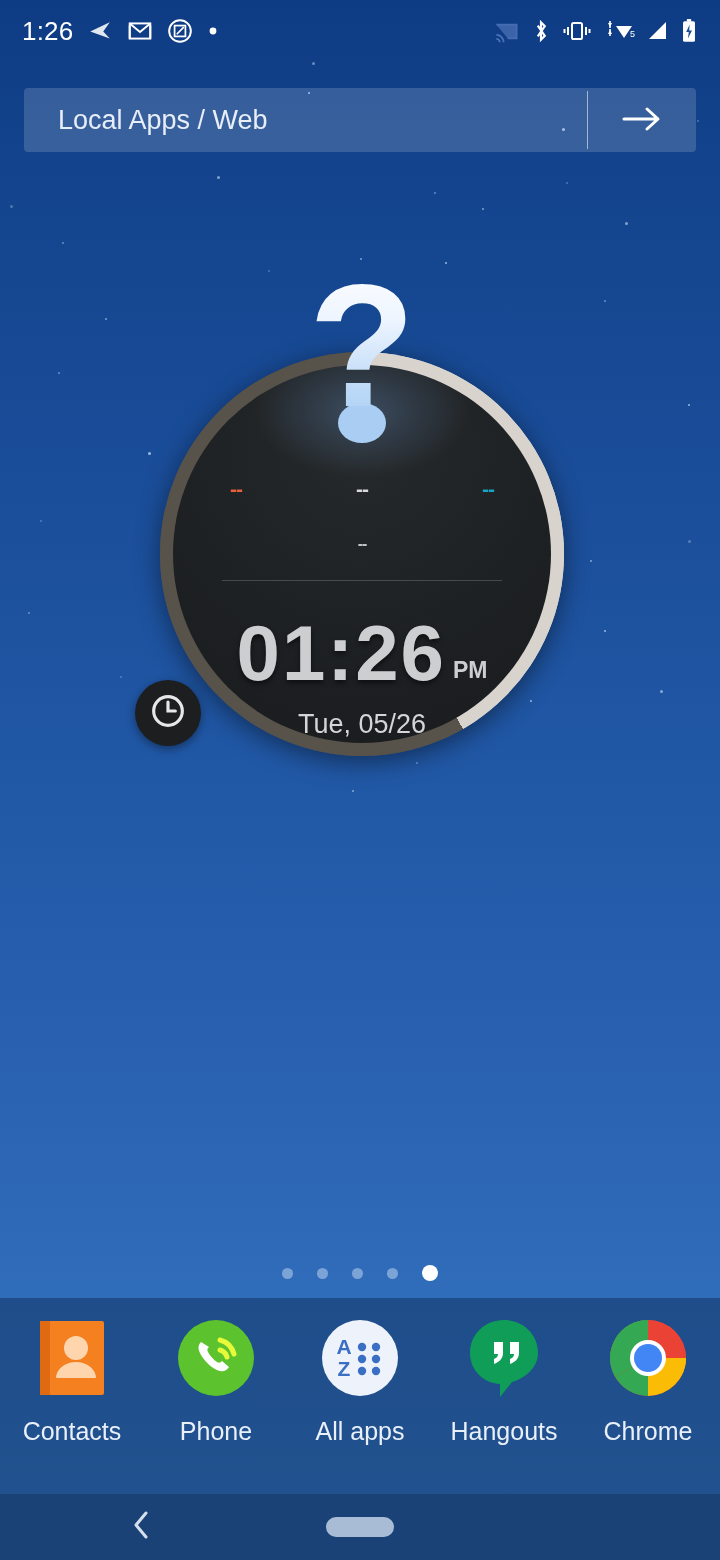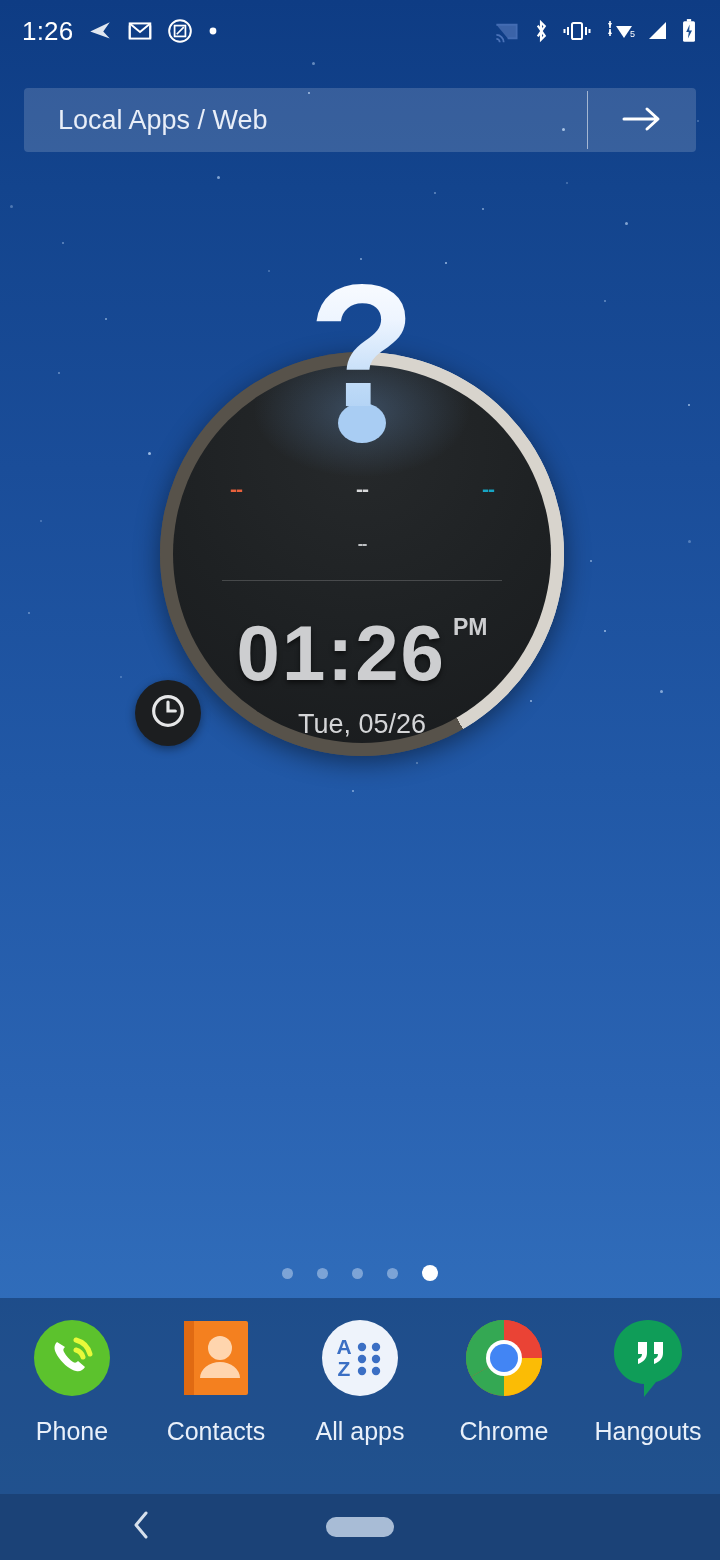--- a/index.html
+++ b/index.html
@@ -115,21 +115,21 @@
   #hairline{
     position:absolute; left:13%; right:13%; top:57%; height:1px;
     background:rgba(255,255,255,.18);
   }
   #year{
     position:absolute; left:0; right:0; top:59.5%; text-align:center;
     font-size:26px; color:#d9dadb;
   }
   #timerow{
     position:absolute; left:0; right:0; top:66%;
-    display:flex; justify-content:center;
+    display:flex; align-items:flex-end; justify-content:center;
   }
   #time-main{
     font-size:78px; font-weight:bold; color:#cdced0; letter-spacing:2px;
     text-shadow:0 3px 5px rgba(0,0,0,.55); line-height:1;
   }
   #time-ampm{
     font-size:23px; font-weight:bold; color:#cdced0; margin-left:7px; margin-bottom:8px;
   }
   #datetext{
     position:absolute; left:0; right:0; top:89%; text-align:center;
@@ -340,86 +340,86 @@
     <div class="pdot"></div>
     <div class="pdot"></div>
     <div class="pdot active"></div>
   </div>
 
 <div id="dock">
 
   <div class="dockitem">
     <div class="dockicon">
       <svg width="92" height="92" viewBox="0 0 92 92">
+        <rect x="14" y="9" width="64" height="74" rx="2" fill="#f4801f"></rect>
+        <rect x="14" y="9" width="10" height="74" fill="#e06a12"></rect>
+        <circle cx="50" cy="36" r="12" fill="#ffd5ae"></circle>
+        <path d="M30 66 a20 16 0 0 1 40 0 z" fill="#ffd5ae"></path>
+      </svg>
+    </div>
+    <div class="docklabel">Contacts</div>
+  </div>
+
+  <div class="dockitem">
+    <div class="dockicon">
+      <svg width="92" height="92" viewBox="0 0 92 92">
         <circle cx="46" cy="46" r="38" fill="#5cc22d"></circle>
         <path d="M31 30 c-4 4 -3 9 2 16 c5 7 12 12 17 13 c4 1 7 -1 9 -4 l-7 -6 c-2 2 -3 2 -5 1 c-3 -2 -7 -6 -9 -10 c-1 -2 -1 -3 1 -5 z" fill="#ffffff"></path>
         <path d="M50 28 a20 20 0 0 1 14 14" fill="none" stroke="#e8f93a" stroke-width="5" stroke-linecap="round"></path>
         <path d="M50 38 a10 10 0 0 1 7 7" fill="none" stroke="#e8f93a" stroke-width="5" stroke-linecap="round"></path>
       </svg>
     </div>
     <div class="docklabel">Phone</div>
-  </div>
-
-  <div class="dockitem">
-    <div class="dockicon">
-      <svg width="92" height="92" viewBox="0 0 92 92">
-        <rect x="14" y="9" width="64" height="74" rx="2" fill="#f4801f"></rect>
-        <rect x="14" y="9" width="10" height="74" fill="#e06a12"></rect>
-        <circle cx="50" cy="36" r="12" fill="#ffd5ae"></circle>
-        <path d="M30 66 a20 16 0 0 1 40 0 z" fill="#ffd5ae"></path>
-      </svg>
-    </div>
-    <div class="docklabel">Contacts</div>
   </div>
 
   <div class="dockitem">
     <div class="dockicon">
       <svg width="92" height="92" viewBox="0 0 92 92">
         <circle cx="46" cy="46" r="38" fill="#eef3fb"></circle>
         <text x="30" y="42" font-size="21" font-weight="bold" fill="#3b6fc4" text-anchor="middle" font-family="sans-serif">A</text>
         <text x="30" y="64" font-size="21" font-weight="bold" fill="#3b6fc4" text-anchor="middle" font-family="sans-serif">Z</text>
         <circle cx="48" cy="35" r="4.2" fill="#3b6fc4"></circle>
           <circle cx="62" cy="35" r="4.2" fill="#3b6fc4"></circle>
         <circle cx="48" cy="47" r="4.2" fill="#3b6fc4"></circle>
           <circle cx="62" cy="47" r="4.2" fill="#3b6fc4"></circle>
         <circle cx="48" cy="59" r="4.2" fill="#3b6fc4"></circle>
           <circle cx="62" cy="59" r="4.2" fill="#3b6fc4"></circle>
       </svg>
     </div>
     <div class="docklabel">All apps</div>
+  </div>
+
+  <div class="dockitem">
+    <div class="dockicon">
+      <svg width="92" height="92" viewBox="0 0 92 92">
+        <path d="M46 8 C27 8 12 22 12 41 C12 58 25 71 42 72 L42 85 L54 70 C68 66 80 55 80 41 C80 22 65 8 46 8 Z" fill="#0f9d58"></path>
+        <path d="M36 30 h9 v11 c0 6 -4 9 -9 11 v-5 c3 -1 4 -3 4 -5 h-4 z" fill="#fff"></path>
+        <path d="M52 30 h9 v11 c0 6 -4 9 -9 11 v-5 c3 -1 4 -3 4 -5 h-4 z" fill="#fff"></path>
+      </svg>
+    </div>
+    <div class="docklabel">Hangouts</div>
   </div>
 
   <div class="dockitem">
     <div class="dockicon">
       <svg width="92" height="92" viewBox="0 0 92 92">
         <circle cx="46" cy="46" r="38" fill="#ea4335"></circle>
         <path d="M46 8 A38 38 0 0 0 13.1 64.8 L32 46 A17 17 0 0 1 46 29 Z" fill="#34a853"></path>
         <path d="M13.1 64.8 A38 38 0 0 0 78.9 64.8 L56 50 A17 17 0 0 1 32 46 Z" fill="#34a853" opacity="0"></path>
         <path d="M78.9 64.8 A38 38 0 0 0 84 46 L46 46 Z" fill="#fbbc05"></path>
         <path d="M84 46 A38 38 0 0 1 46 84 L46 46 Z" fill="#fbbc05"></path>
         <path d="M46 84 A38 38 0 0 1 13.1 64.8 L46 46 Z" fill="#34a853"></path>
         <path d="M46 8 A38 38 0 0 0 13.1 64.8 L46 46 Z" fill="#34a853"></path>
         <path d="M46 8 A38 38 0 0 1 84 46 L46 46 Z" fill="#ea4335"></path>
         <circle cx="46" cy="46" r="18" fill="#ffffff"></circle>
         <circle cx="46" cy="46" r="14" fill="#4285f4"></circle>
       </svg>
     </div>
     <div class="docklabel">Chrome</div>
   </div>
-
-  <div class="dockitem">
-    <div class="dockicon">
-      <svg width="92" height="92" viewBox="0 0 92 92">
-        <path d="M46 8 C27 8 12 22 12 41 C12 58 25 71 42 72 L42 85 L54 70 C68 66 80 55 80 41 C80 22 65 8 46 8 Z" fill="#0f9d58"></path>
-        <path d="M36 30 h9 v11 c0 6 -4 9 -9 11 v-5 c3 -1 4 -3 4 -5 h-4 z" fill="#fff"></path>
-        <path d="M52 30 h9 v11 c0 6 -4 9 -9 11 v-5 c3 -1 4 -3 4 -5 h-4 z" fill="#fff"></path>
-      </svg>
-    </div>
-    <div class="docklabel">Hangouts</div>
-  </div>
 </div>
 
 <div id="navbar">
   <div id="nav-back">
     <span>
       <svg width="30" height="34" viewBox="0 0 30 34">
         <path d="M19 5 L9 17 L19 29" fill="none" stroke="#d6e0ec" stroke-width="3" stroke-linecap="round" stroke-linejoin="round"></path>
       </svg>
     </span>
   </div>

